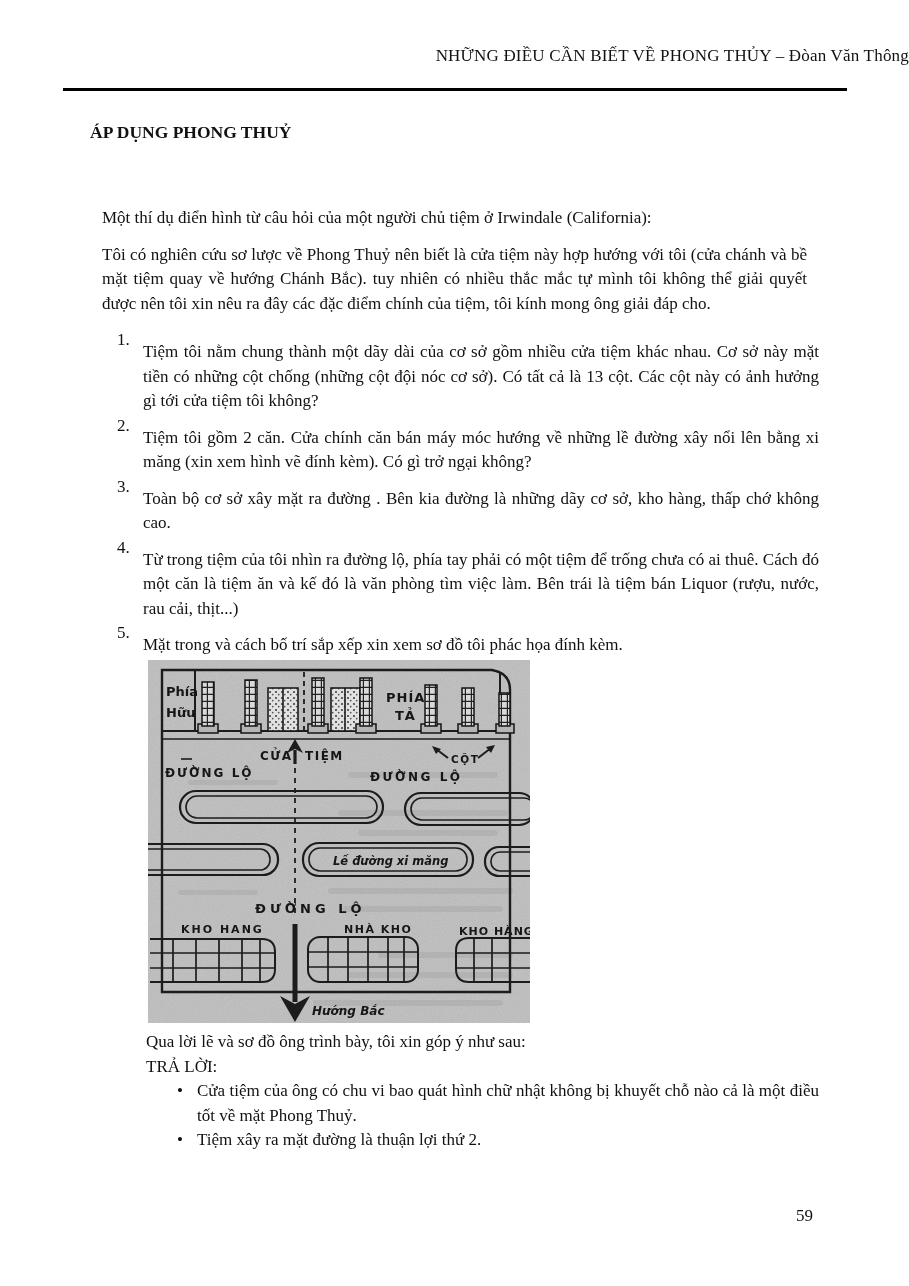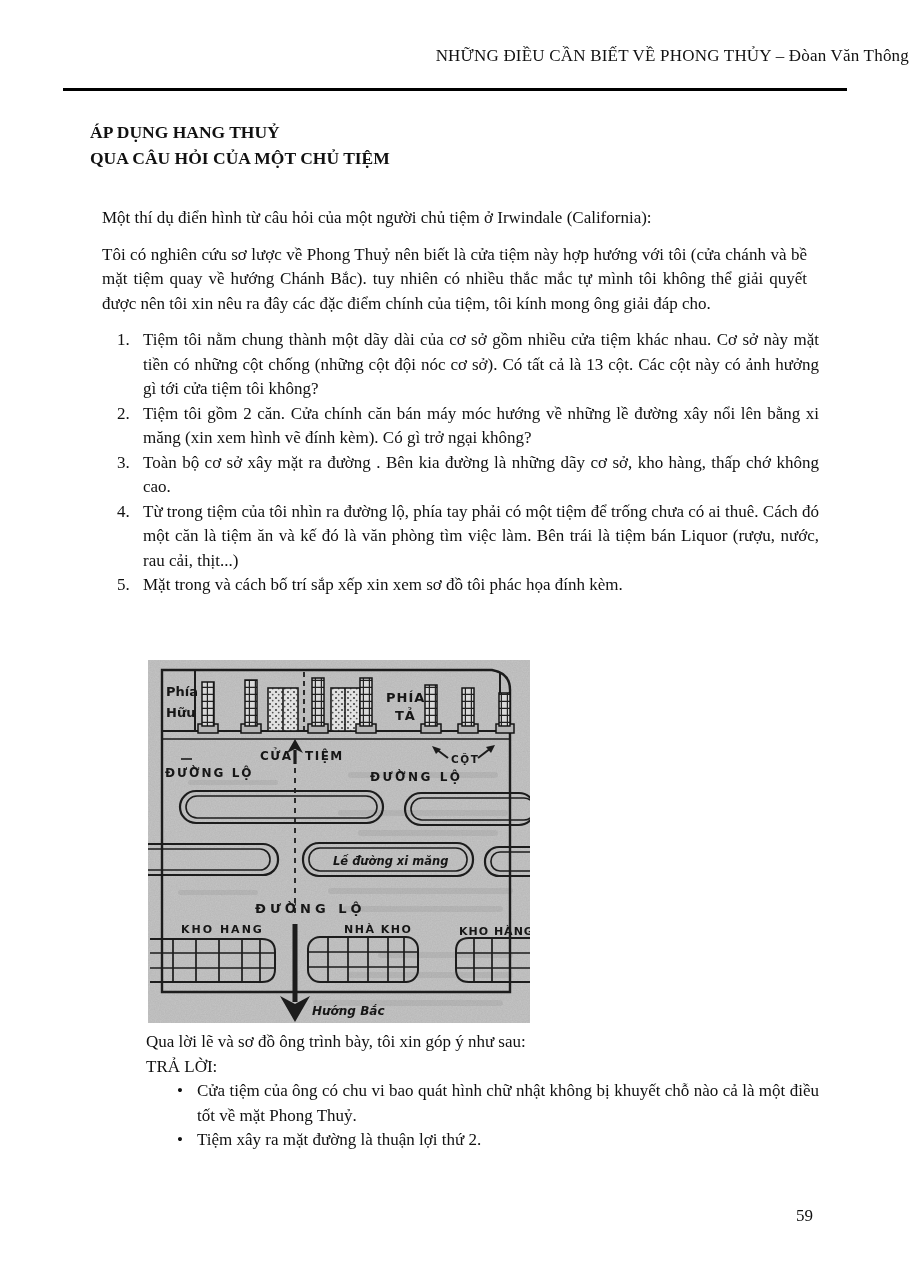--- a/index.html
+++ b/index.html
@@ -7,41 +7,40 @@
         font-family:"Liberation Serif",serif;color:#111;}
   .header{position:absolute;top:46px;left:0;width:909px;text-align:right;
           font-size:17px;letter-spacing:.2px;}
   .rule{position:absolute;top:88px;left:63px;width:784px;height:3px;background:#000;}
   .title{position:absolute;top:119px;left:90px;font-weight:bold;font-size:17.5px;line-height:26px;}
   .content{position:absolute;top:194px;left:90px;width:729px;font-size:17px;line-height:24.5px;}
   .content p{margin:12px;}
   .just{text-align:justify;}
   .q{display:flex;}
   .qn{margin-left:27px;width:26px;flex:0 0 26px;}
-  .qt{flex:1;}
+  .qt{flex:1;margin-top:12px;}
   .note{margin-left:53px;}
   .answer{position:absolute;top:1030px;left:146px;width:673px;font-size:17px;line-height:24.5px;}
   .b{display:flex;}
   .dot{margin-left:31px;width:20px;flex:0 0 20px;}
   .bt{flex:1;}
   .pagenum{position:absolute;top:1206px;left:796px;font-size:17px;}
   .diagram{position:absolute;top:660px;left:148px;}
   .hand{font-family:"DejaVu Sans",sans-serif;font-weight:bold;fill:#161616;}
 </style>
 </head>
 <body>
 
 <div class="page">
 
   <div class="header">NHỮNG ĐIỀU CẦN BIẾT VỀ PHONG THỦY – Đòan Văn Thông</div>
   <div class="rule"></div>
 
   <div class="title">
-    <div>ÁP DỤNG HANG THUỶ</div>
-    <div>QUA CÂU HỎI CỦA MỘT CHỦ TIỆM</div>
+    <div>ÁP DỤNG PHONG THUỶ</div>
   </div>
 
   <div class="content">
     <p>Một thí dụ điển hình từ câu hỏi của một người chủ tiệm ở Irwindale (California):</p>
     <p class="just">Tôi có nghiên cứu sơ lược về Phong Thuỷ nên biết là cửa tiệm này hợp hướng với tôi (cửa chánh và bề mặt tiệm quay về hướng Chánh Bắc). tuy nhiên có nhiều thắc mắc tự mình tôi không thể giải quyết được nên tôi xin nêu ra đây các đặc điểm chính của tiệm, tôi kính mong ông giải đáp cho.</p>
 
     <div class="q">
       <span class="qn">1.</span>
       <span class="qt just">Tiệm tôi nằm chung thành một dãy dài của cơ sở gồm nhiều cửa tiệm khác nhau. Cơ sở này mặt tiền có những cột chống (những cột đội nóc cơ sở). Có tất cả là 13 cột. Các cột này có ảnh hưởng gì tới cửa tiệm tôi không?</span>
     </div>

